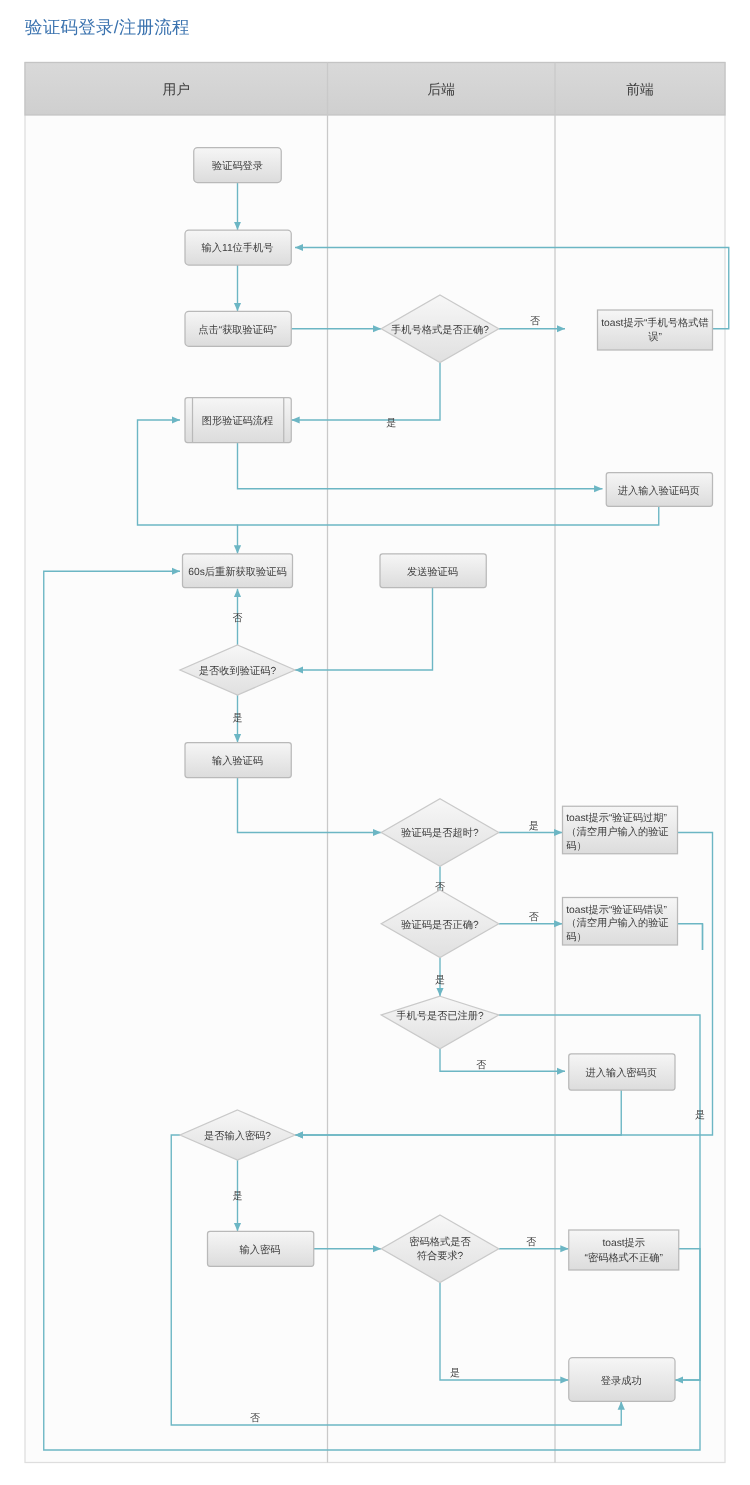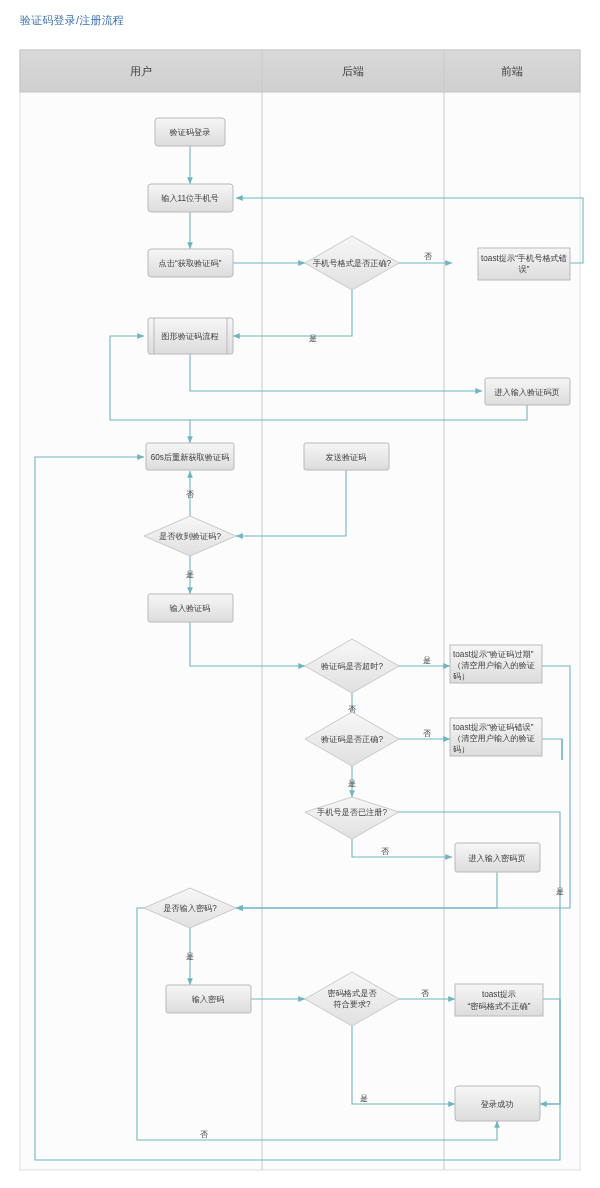--- a/index.html
+++ b/index.html
@@ -3,21 +3,21 @@
 <meta charset="utf-8">
 <style>
   html,body{margin:0;padding:0;background:#ffffff;}
   body{
     width:600px;height:1188px;overflow:hidden;
     font-family:"Liberation Sans","DejaVu Sans",sans-serif;
     color:#3c3c3c;
   }
   #page-title{
     position:absolute;left:20px;top:13px;
-    font-size:11px;color:#3b73af;letter-spacing:.2px;
+    font-size:14px;color:#3b73af;letter-spacing:.2px;
     white-space:nowrap;
   }
   #canvas{position:absolute;left:0;top:0;width:600px;height:1188px;}
   .lane-head-text{
     font-size:11px;fill:#3c3c3c;text-anchor:middle;
     font-family:"Liberation Sans","DejaVu Sans",sans-serif;
   }
   .node-text{
     font-size:8.2px;fill:#3c3c3c;text-anchor:middle;
     font-family:"Liberation Sans","DejaVu Sans",sans-serif;

